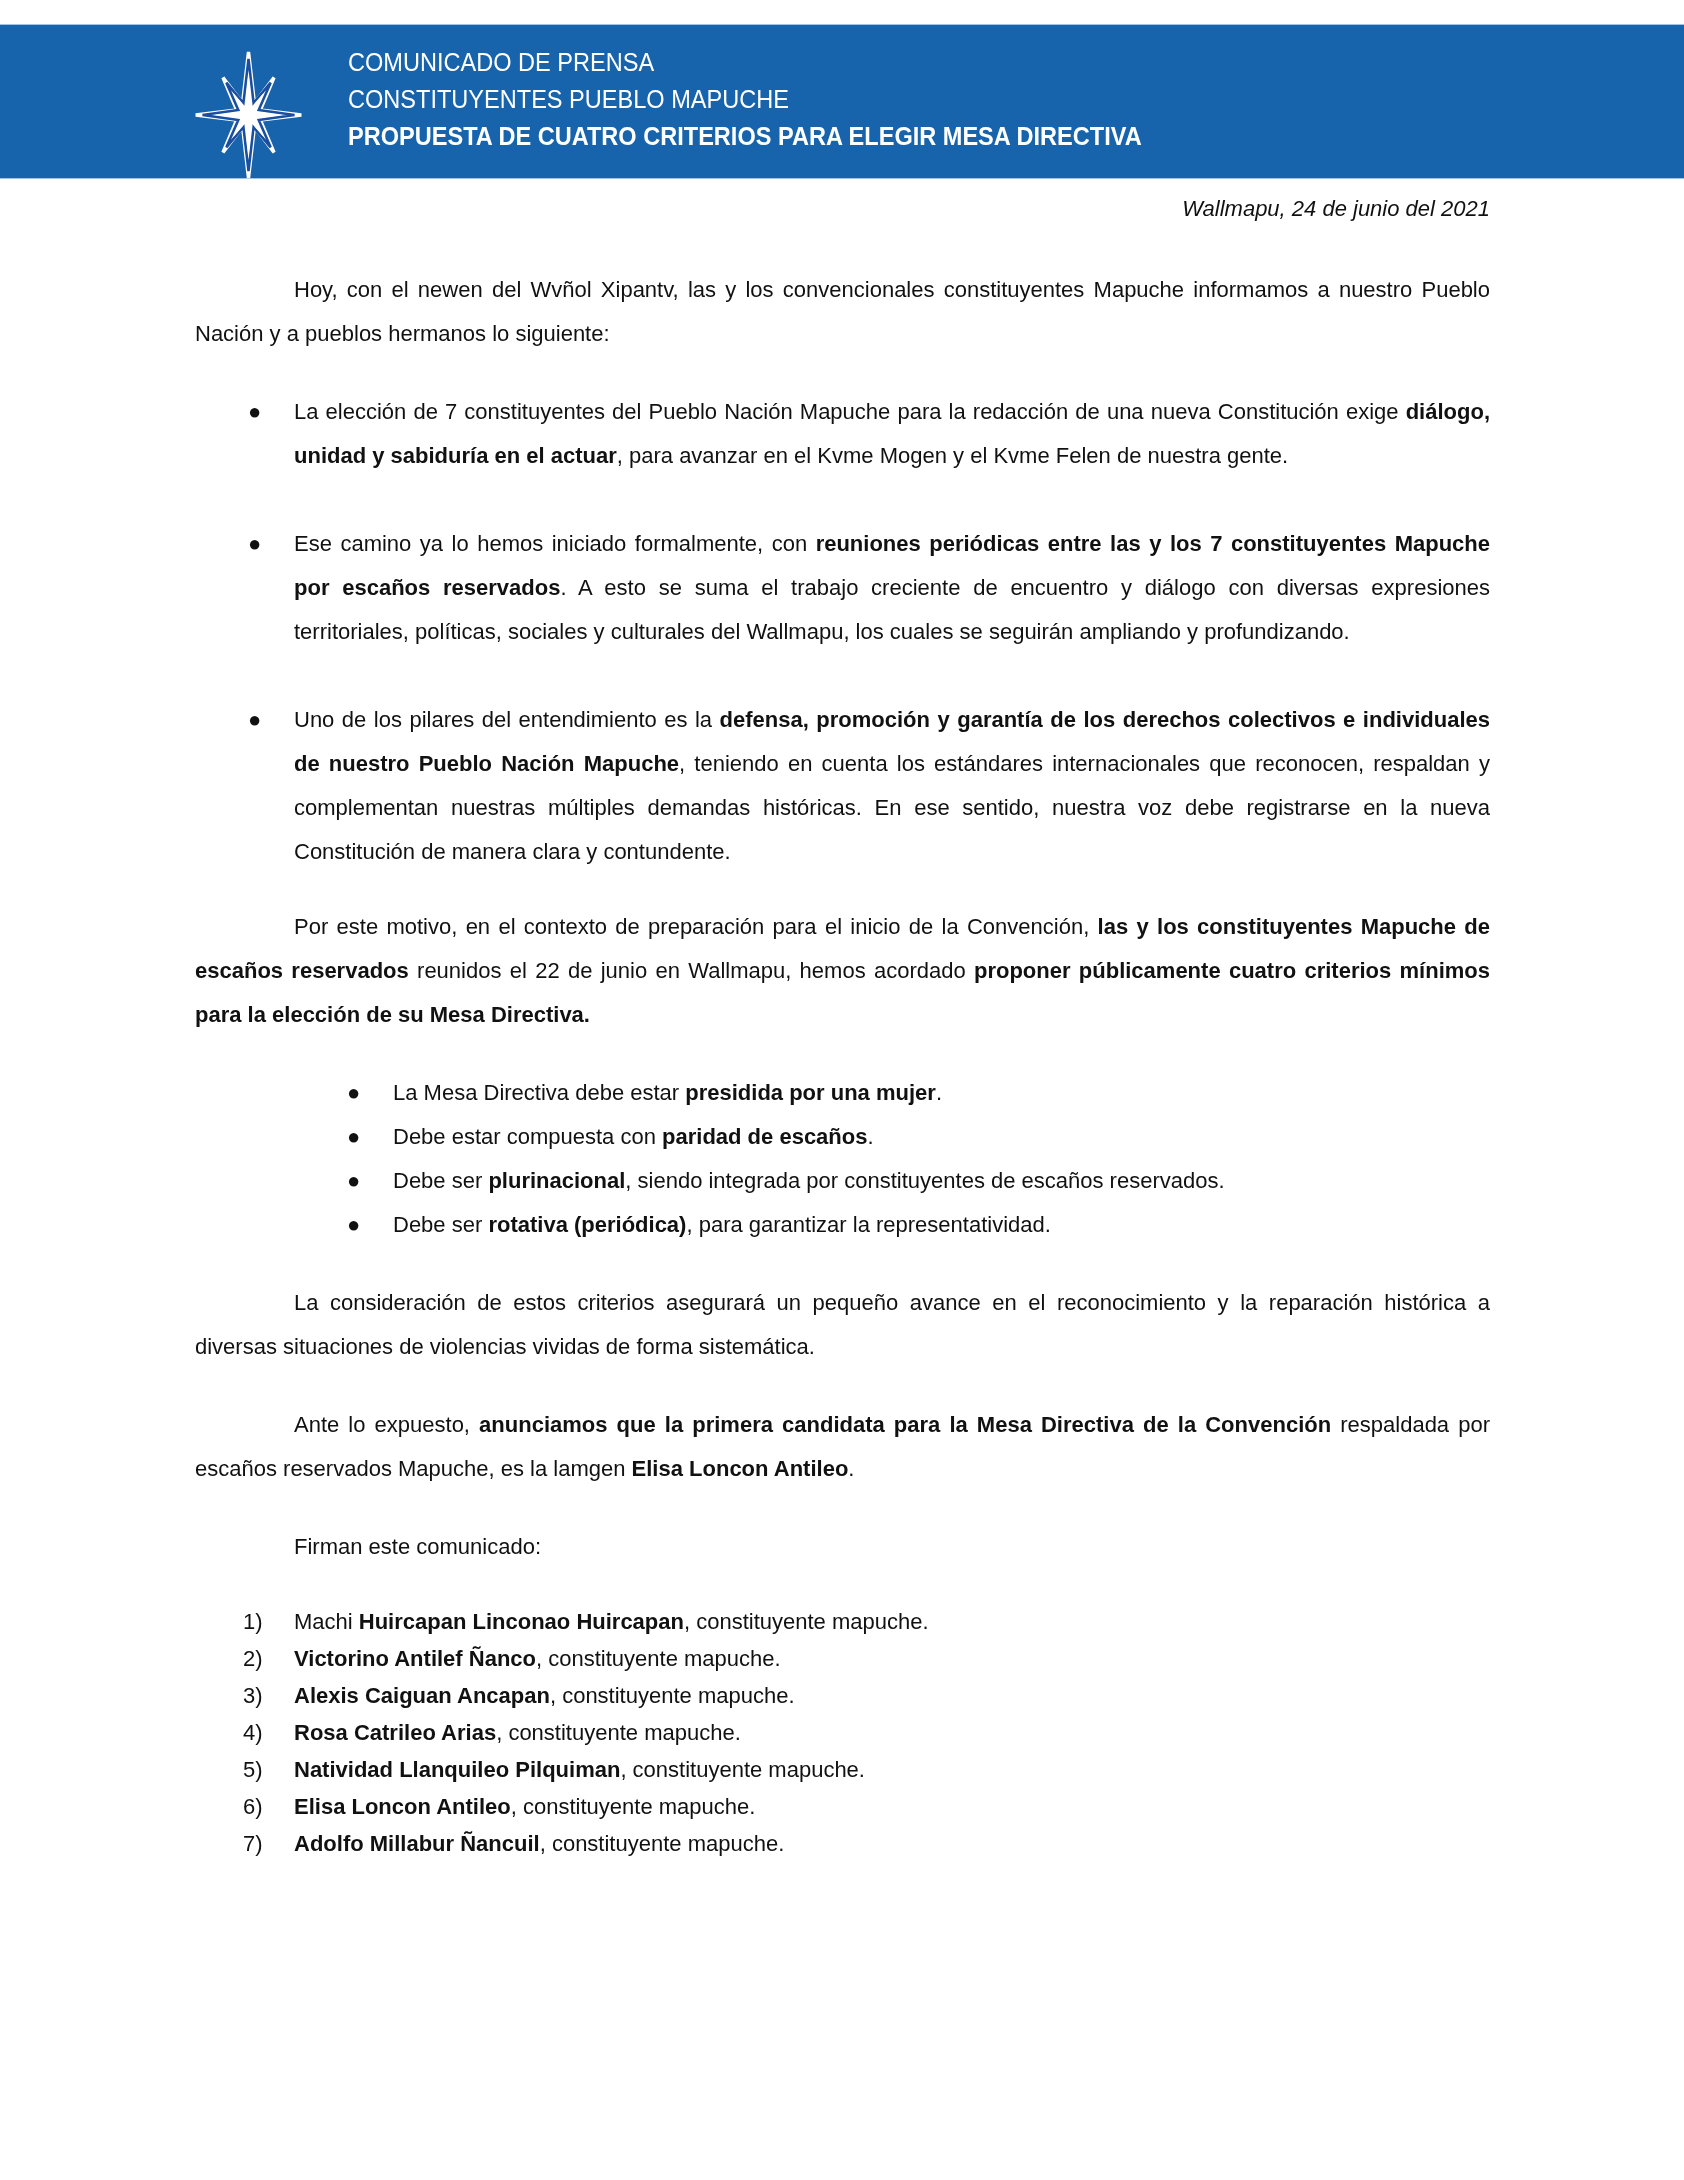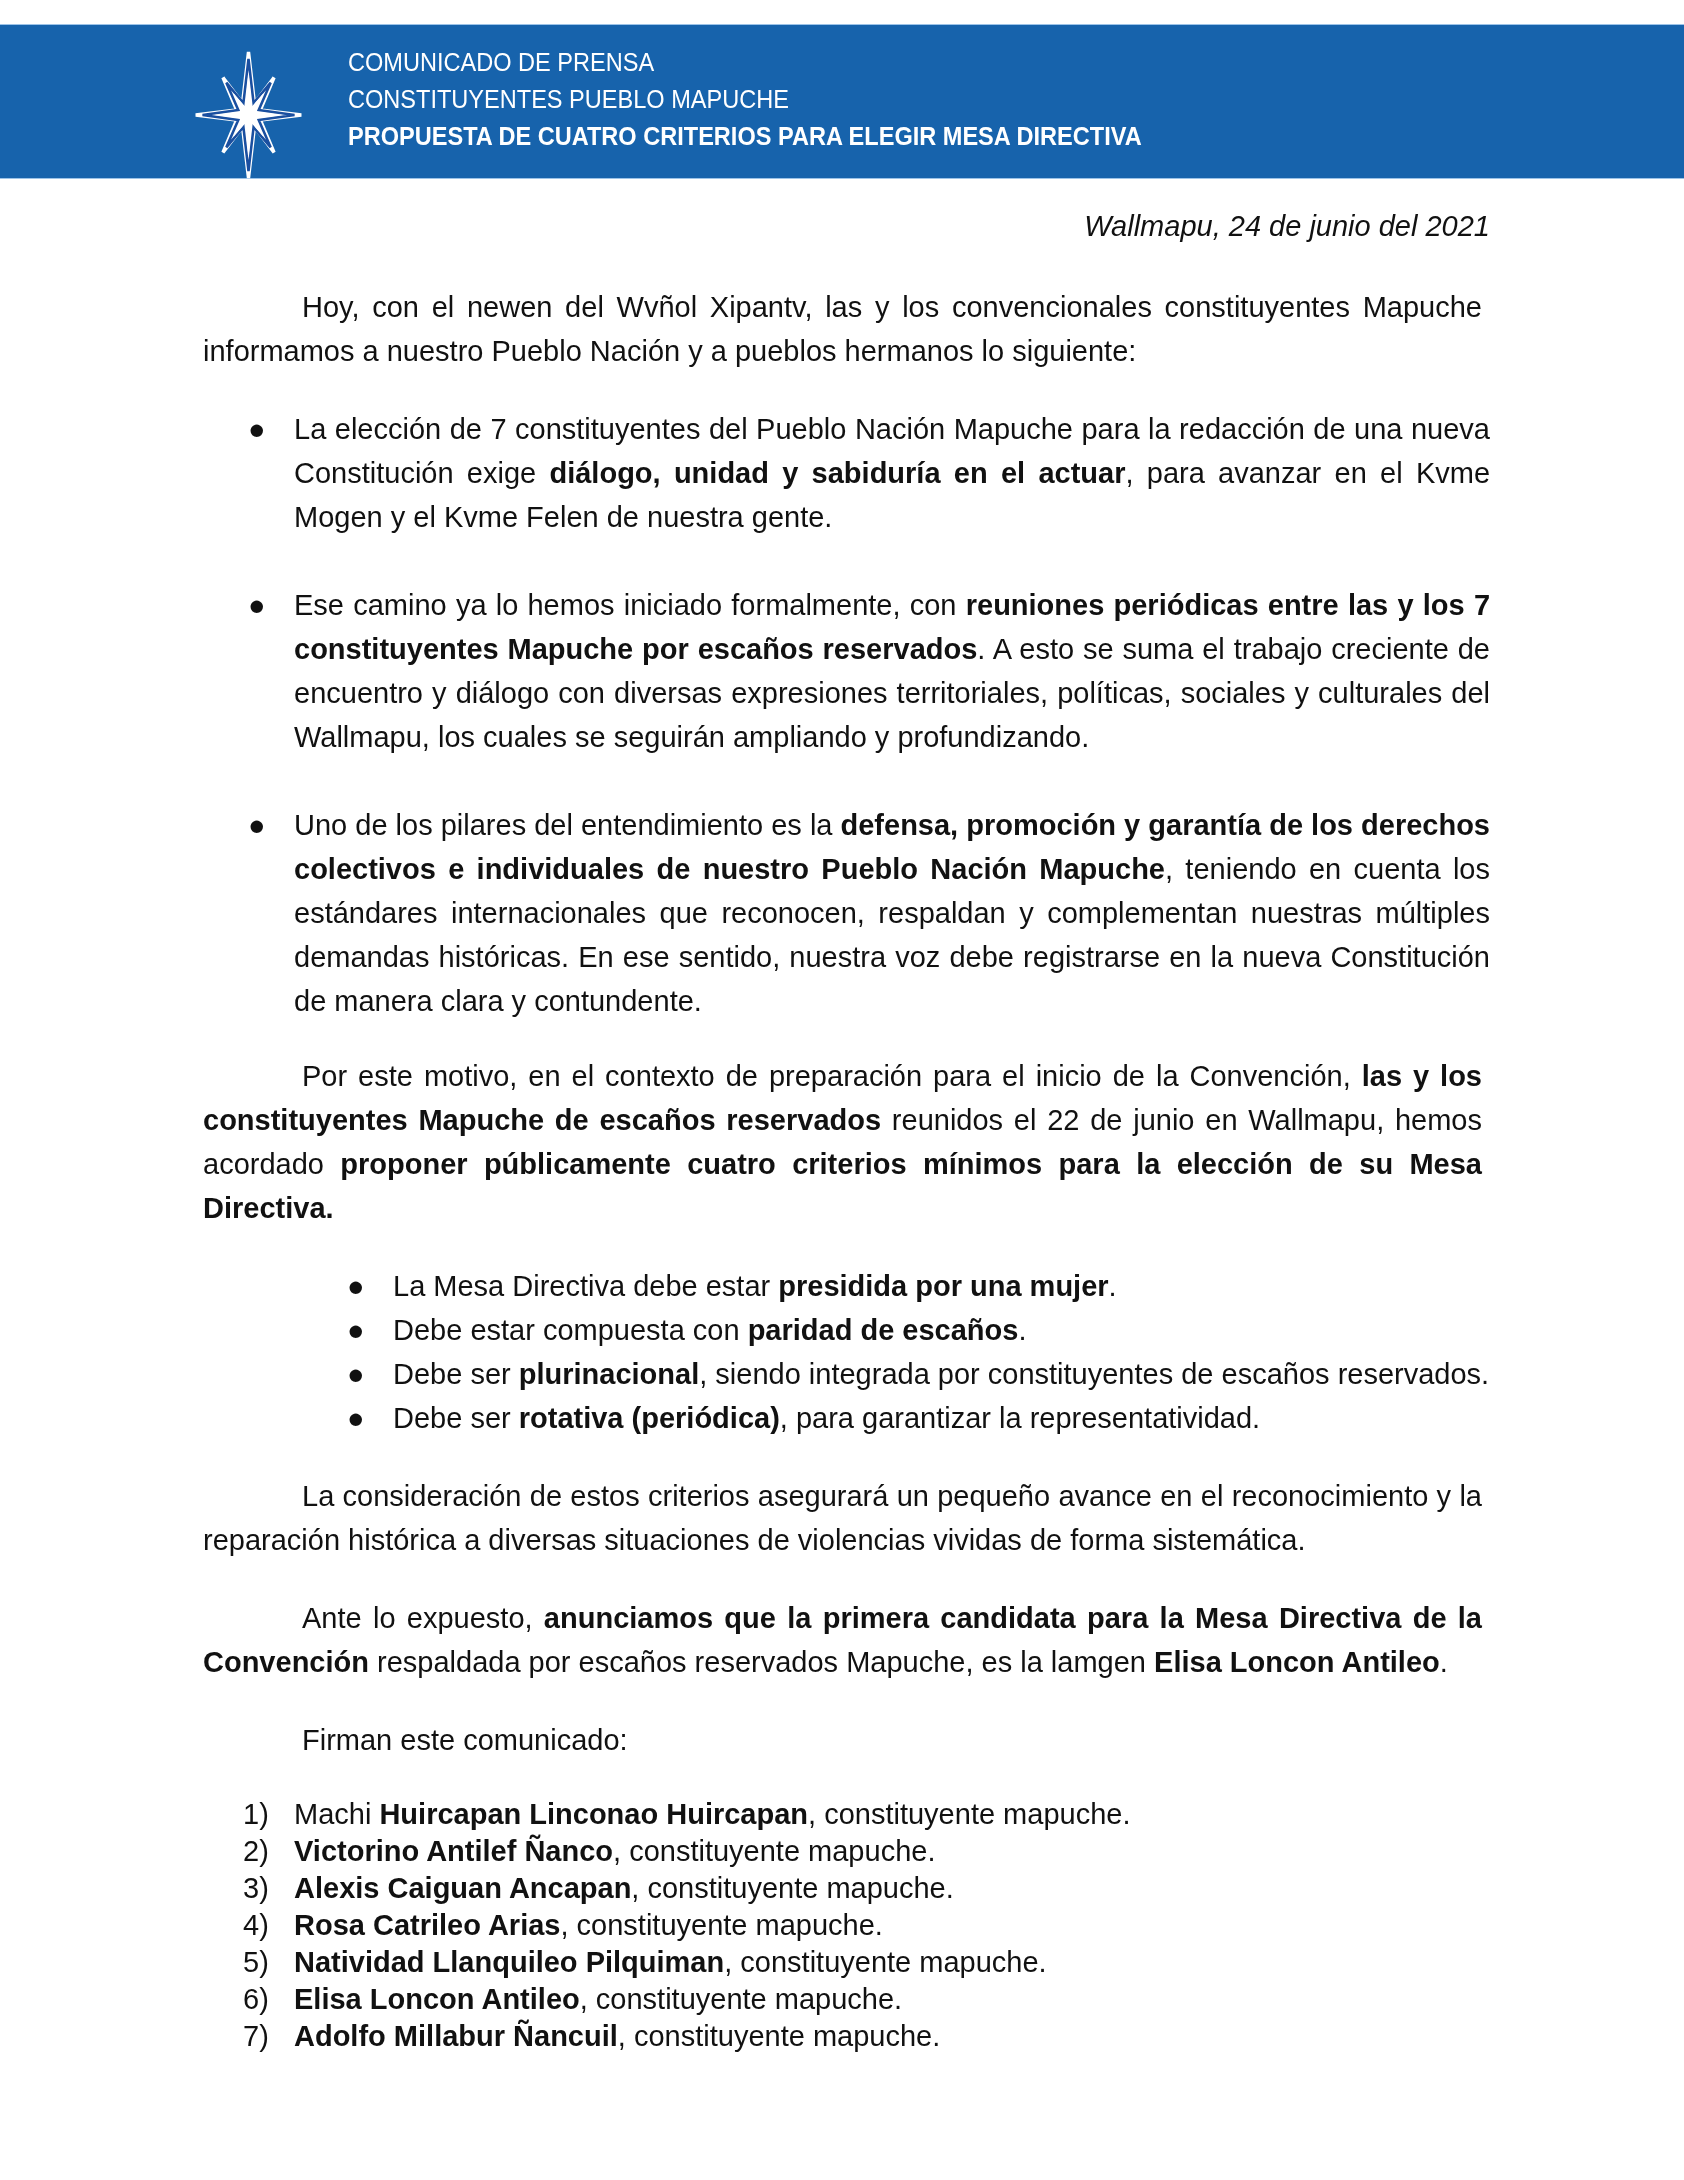--- a/index.html
+++ b/index.html
@@ -4,24 +4,24 @@
 <style>
   html, body { margin: 0; padding: 0; background: #ffffff; }
   body { width: 1685px; height: 2181px; position: relative; overflow: hidden;
          font-family: "Liberation Sans", sans-serif; color: #111; }
   .banner { position: absolute; left: 0; top: 24px; width: 1685px; height: 155px;
             background: #1763ac; border-top: 1.7px solid #9cc3e8; border-bottom: 1.7px solid #9cc3e8; box-sizing: border-box; }
   .star { position: absolute; left: 194px; top: 25.6px; width: 109px; height: 128px; }
   .banner-text { position: absolute; left: 348px; top: 19px; color: #fff; font-family: "Liberation Sans", sans-serif; }
   .banner-line { font-size: 25.6px; line-height: 37px; white-space: nowrap; letter-spacing: 0px; transform: scaleX(0.92); transform-origin: left center; }
   .banner-line.bold { font-weight: bold; }
-  .page { position: absolute; left: 195px; top: 204px; width: 1295px;
-          font-family: "Liberation Sans", sans-serif; font-size: 29px; line-height: 44px; }
+  .page { position: absolute; left: 195px; top: 187px; width: 1295px;
+          font-family: "Liberation Sans", sans-serif; font-size: 22px; line-height: 44px; }
   .date { text-align: right; font-style: italic; margin-bottom: 37px; }
-  p { margin: 8px; text-align: justify; }
+  p { margin: 0; text-align: justify; }
   .indent { text-indent: 99px; }
   .spaced { margin-bottom: 34px; }
   ul.bullets { list-style: none; margin: 0; padding: 0; }
   ul.bullets li { position: relative; padding-left: 99px; text-align: justify; margin-bottom: 44px; }
   ul.bullets li .dot { position: absolute; left: 53px; top: 0; }
   ul.criteria { list-style: none; margin: 0 0 34px 0; padding: 0; }
   ul.criteria li { position: relative; padding-left: 198px; line-height: 44px; }
   ul.criteria li .dot { position: absolute; left: 152px; top: 0; }
   ol.signers { list-style: none; margin: 0; padding: 0; }
   ol.signers li { position: relative; padding-left: 99px; line-height: 37px; }

